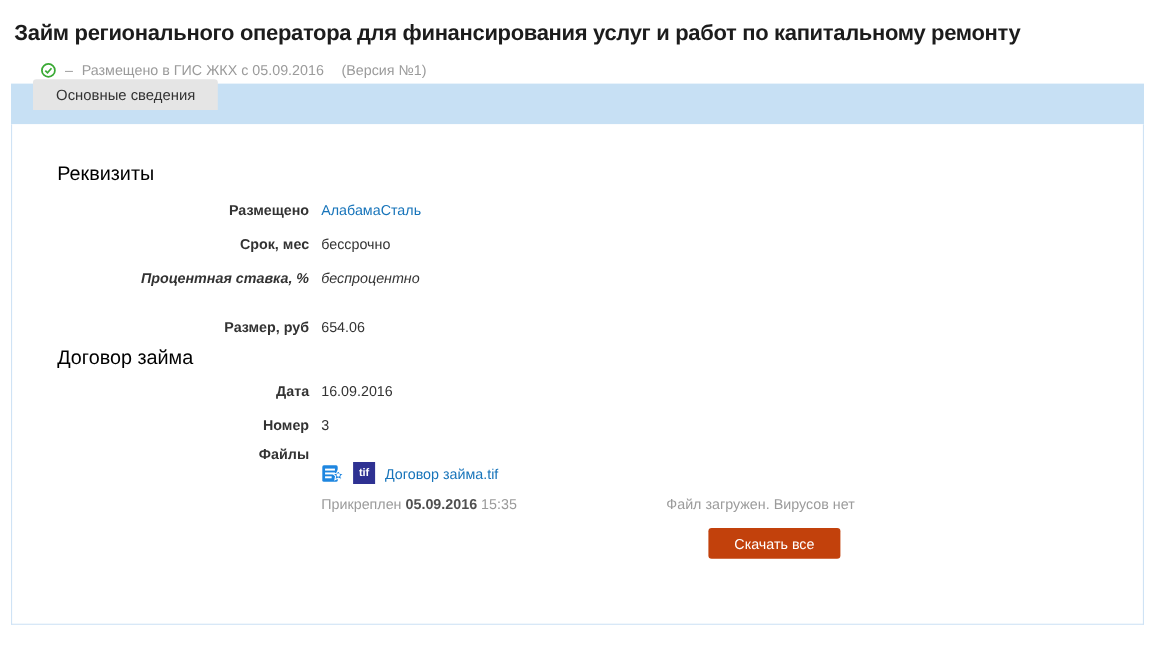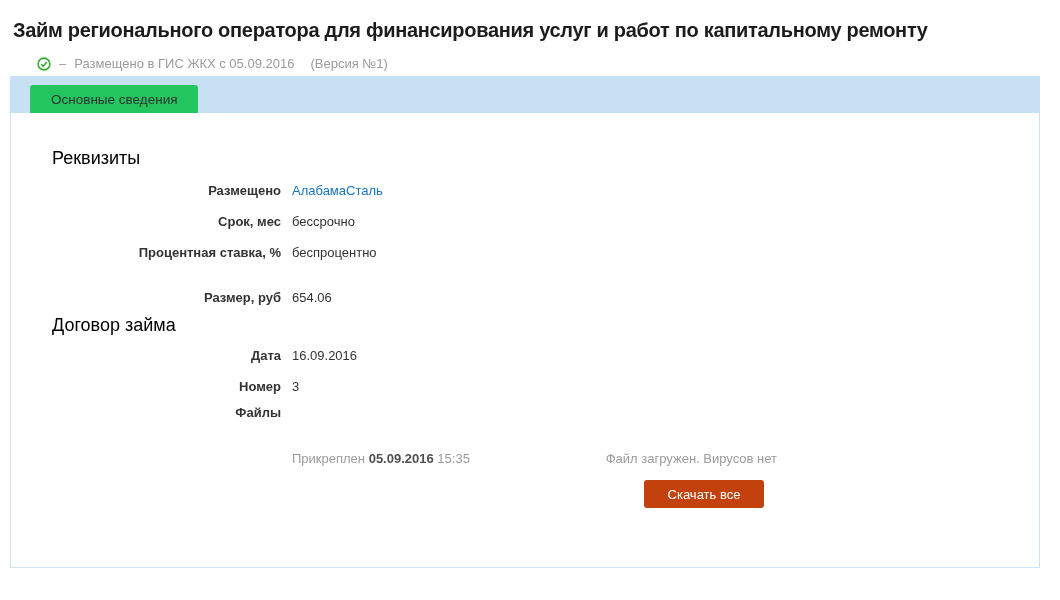--- a/index.html
+++ b/index.html
@@ -18,43 +18,43 @@
   }
   .status-row .dash { margin-left: 8px; }
   .status-row .status-text { margin-left: 8px; }
   .status-row .status-version { margin-left: 16px; }
 
   .tabs-band {
     position: absolute; left: 10px; top: 76px; width: 1030px; height: 37px;
     background: #c7e0f4;
   }
   .tab-active {
-    position: absolute; left: 20px; bottom: 0; height: 28px;
-    background: #22c55e; border-radius: 3px 3px 0 0;
+    position: absolute; left: 20px; bottom: 13px; height: 28px;
+    background: #e5e5e5; border-radius: 3px 3px 0 0;
     padding: 0 21px; line-height: 29px; font-size: 13.5px; color: #333333;
     cursor: pointer;
   }
 
   .panel {
     position: absolute; left: 10px; top: 113px; width: 1030px; height: 455px;
     background: #ffffff;
     border: 1px solid #cfe3f5; border-top: none;
   }
 
   .section-heading {
     position: absolute; left: 41px;
     font-size: 18px; color: #000000;
   }
   .heading-requisites { top: 35px; }
   .heading-contract   { top: 202px; }
 
   .field-row { position: absolute; left: 0; width: 100%; display: flex; }
   .row-1 { top: 70px; }
   .row-2 { top: 101px; }
-  .row-3 { top: 132px; }
+  .row-3 { top: 132px; font-style: italic; }
   .row-4 { top: 177px; }
   .row-5 { top: 235px; }
   .row-6 { top: 266px; }
   .f-label {
     width: 270px; text-align: right; flex: 0 0 270px;
     font-size: 13px; font-weight: 700; color: #333333;
   }
   .f-value { margin-left: 11px; font-size: 13px; color: #333333; }
   a.value-link { font-size: 13px; color: #1774ba; cursor: pointer; }
 
@@ -144,20 +144,34 @@
     <div class="f-value">16.09.2016</div>
   </div>
 
   <div class="field-row row-6">
     <div class="f-label">Номер</div>
     <div class="f-value">3</div>
   </div>
 
   <div class="files-label">Файлы</div>
 
+  <div class="file-line">
+    <span class="sig-icon" style="display:inline-flex;">
+      <svg width="21" height="21" viewBox="0 0 21 21">
+        <rect x="1" y="3" width="14" height="15" rx="1.5" fill="#1e86e0"></rect>
+        <rect x="3.5" y="6" width="9" height="1.8" fill="#ffffff"></rect>
+        <rect x="3.5" y="9.5" width="9" height="1.8" fill="#ffffff"></rect>
+        <rect x="3.5" y="13" width="6" height="1.8" fill="#ffffff"></rect>
+        <path d="M15.5 7.2 L17 10.2 L20.3 10.6 L17.9 12.9 L18.5 16.2 L15.5 14.6 L12.5 16.2 L13.1 12.9 L10.7 10.6 L14 10.2 Z" fill="#1e86e0" stroke="#ffffff" stroke-width="1"></path>
+        <circle cx="15.5" cy="11.8" r="1.6" fill="#ffffff"></circle>
+      </svg>
+    </span>
+    <span class="tif-badge">tif</span>
+    <a class="value-link file-link">Договор займа.tif</a>
+  </div>
 
   <div class="attach-line">
     <span>Прикреплен</span>
     <span class="attach-date">05.09.2016</span>
     <span>15:35</span>
   </div>
 
   <div class="virus-status">Файл загружен. Вирусов нет</div>
 
   <button class="download-btn">Скачать все</button>

